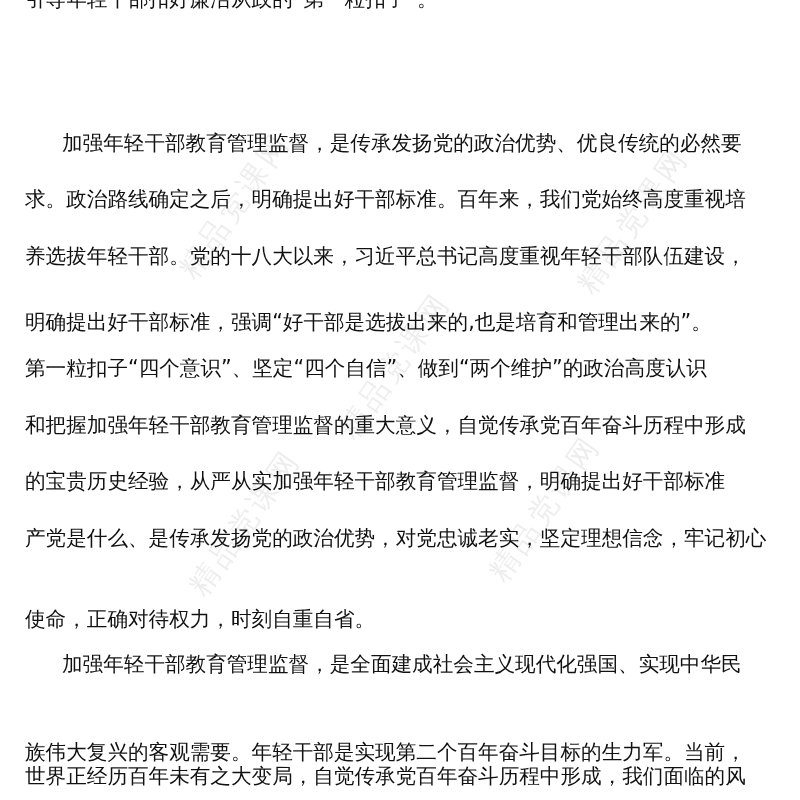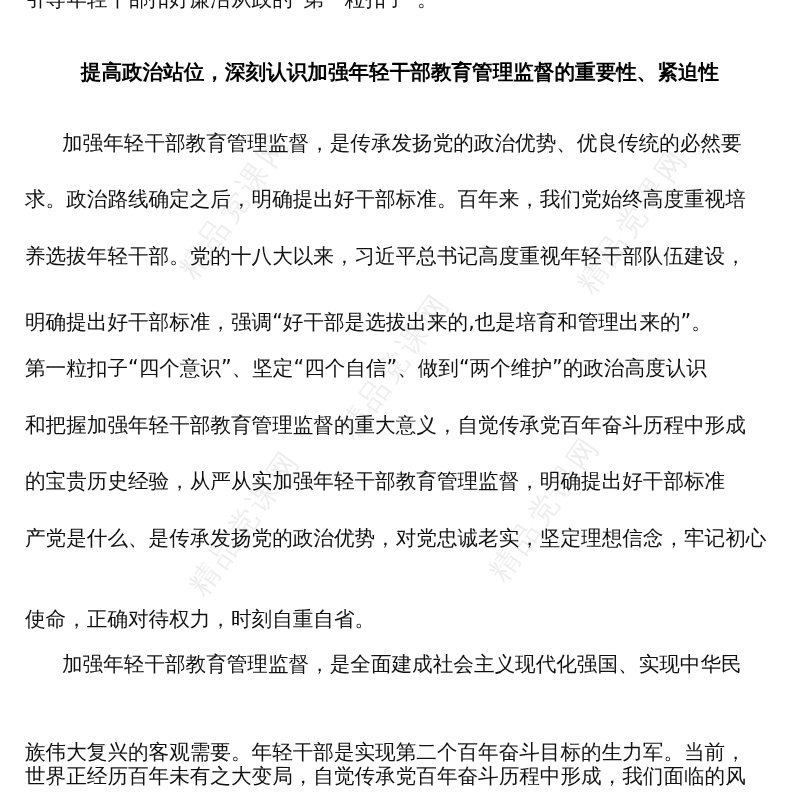--- a/index.html
+++ b/index.html
@@ -61,21 +61,20 @@
 <div class="page">
 
   <div class="watermark" style="left:150px; top:185px; transform: rotate(-55deg);">精品党课网</div>
   <div class="watermark" style="left:548px; top:200px; transform: rotate(-55deg);">精品党课网</div>
   <div class="watermark" style="left:310px; top:345px; transform: rotate(-55deg);">精品党课网</div>
   <div class="watermark" style="left:160px; top:502px; transform: rotate(-55deg);">精品党课网</div>
   <div class="watermark" style="left:460px; top:488px; transform: rotate(-55deg);">精品党课网</div>
 
   <div class="line" style="top:-15px;">引导年轻干部扣好廉洁从政的“第一粒扣子”。</div>
 
-  <div class="heading" style="top:58px;">提高政治站位，深刻认识加强年轻干部教育管理监督的重要性、紧迫性</div>
 
   <div>
     <div class="line indent" style="top:129px;">加强年轻干部教育管理监督，是传承发扬党的政治优势、优良传统的必然要</div>
     <div class="line" style="top:185px;">求。政治路线确定之后，明确提出好干部标准。百年来，我们党始终高度重视培</div>
     <div class="line" style="top:242px;">养选拔年轻干部。党的十八大以来，习近平总书记高度重视年轻干部队伍建设，</div>
     <div class="line" style="top:298px;margin-top:10px;">明确提出好干部标准，强调“好干部是选拔出来的,也是培育和管理出来的”。</div>
     <div class="line" style="top:354px;">第一粒扣子“四个意识”、坚定“四个自信”、做到“两个维护”的政治高度认识</div>
     <div class="line" style="top:411px;font-family:Liberation Serif, serif;">和把握加强年轻干部教育管理监督的重大意义，自觉传承党百年奋斗历程中形成</div>
     <div class="line" style="top:467px;">的宝贵历史经验，从严从实加强年轻干部教育管理监督，明确提出好干部标准</div>
     <div class="line" style="top:524px;">产党是什么、是传承发扬党的政治优势，对党忠诚老实，坚定理想信念，牢记初心</div>

